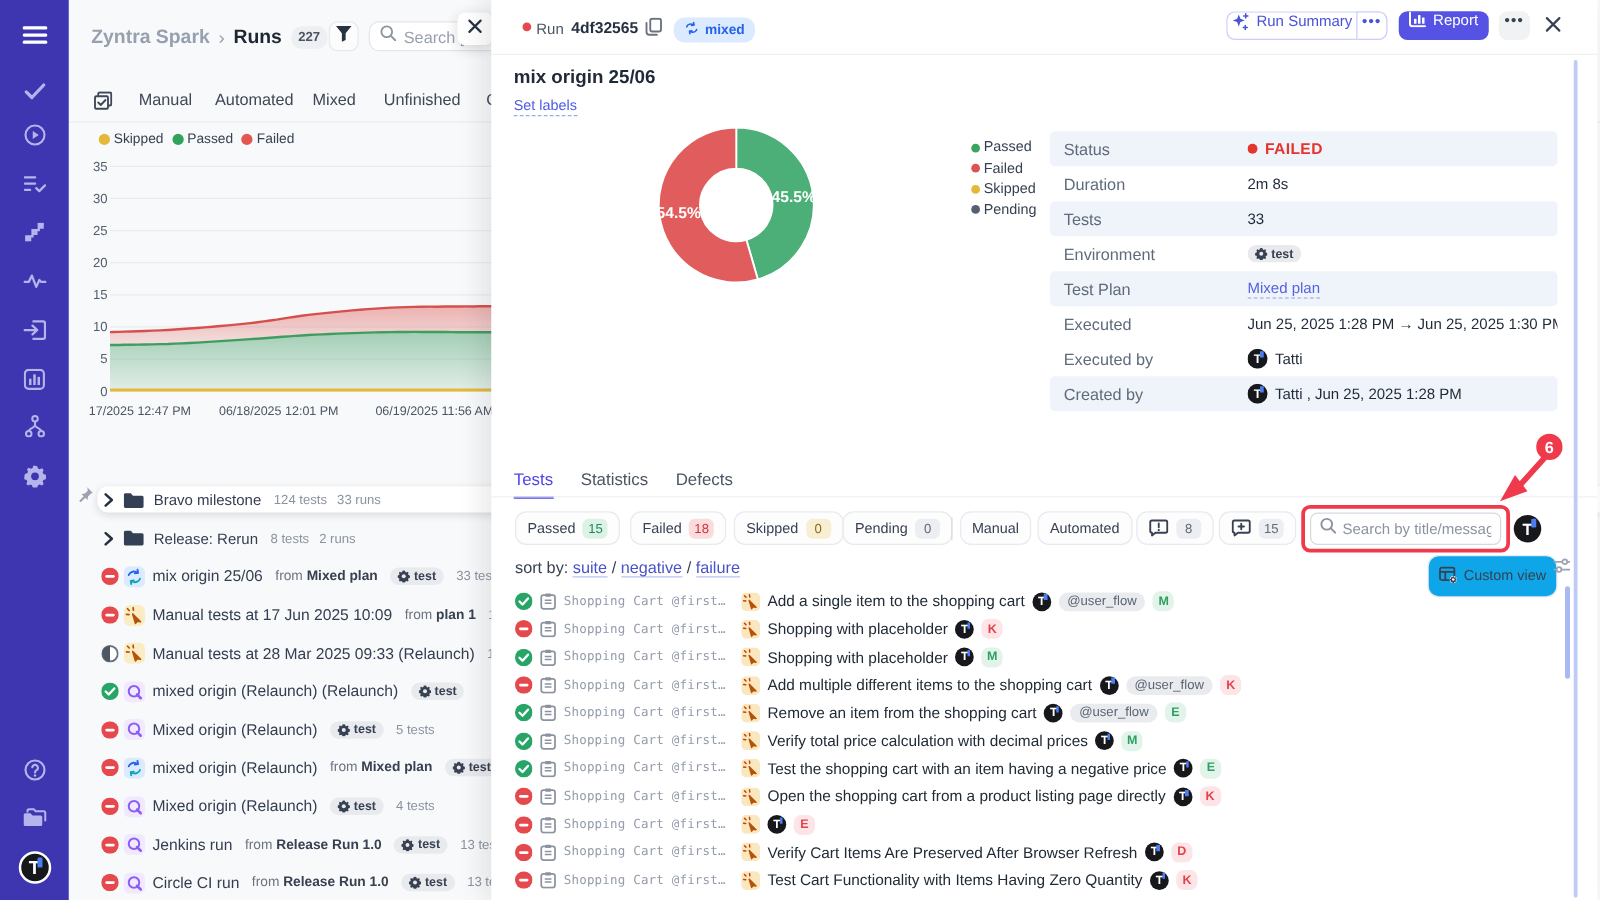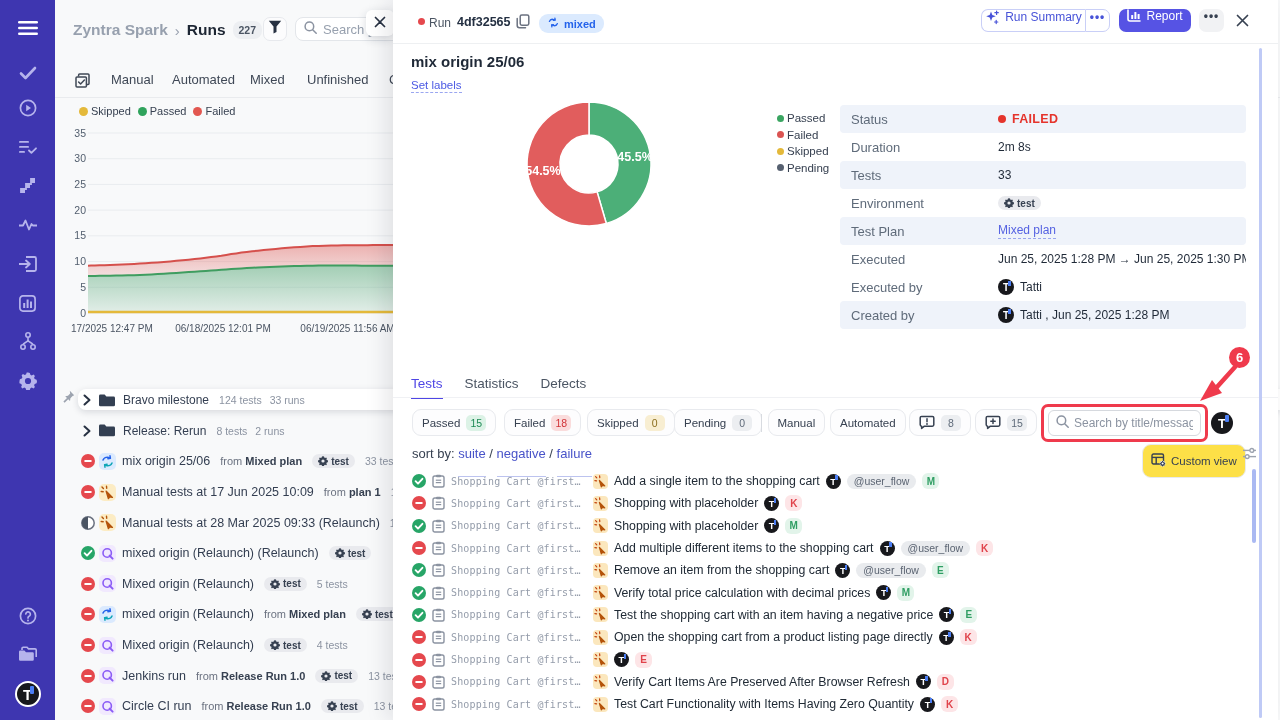--- a/index.html
+++ b/index.html
@@ -85,22 +85,22 @@
   .fb-green { background:#dcf2e6; color:#1d8a55; }
   .fb-red { background:#fadcdc; color:#d13438; }
   .fb-yellow { background:#f8eed2; color:#8a6d1d; }
   .fb-gray { background:#eceef1; color:#5f6b7a; }
   .fdivider { position:absolute; top:5px; width:1px; height:18px; background:#d8dbe0; }
   .dsearch { position:absolute; left:655px; top:410px; width:153px; height:26px; border:1px solid #d6d9de; border-radius:6px; background:#fff; display:flex; align-items:center; padding:0 7px; gap:5px; }
   .dsearch input { border:0; outline:0; width:100%; font-size:12px; color:#374151; background:transparent; font-family:"Liberation Sans",sans-serif; }
   .dsearch input::placeholder { color:#8b93a1; }
 
   .sortrow { position:absolute; left:19px; top:446px; font-size:13px; color:#374151; }
-  .sortrow .slink { color:#4853c9; border-bottom:1px solid #bcc3ef; cursor:pointer; padding-bottom:15px; }
-  .customview { position:absolute; left:749px; top:444px; height:19px; display:inline-flex; align-items:center; gap:5px; padding:16px 8px; border:1px solid #e8eaee; border-radius:9px; background:#fde047; font-size:11.5px; color:#374151; cursor:pointer; }
+  .sortrow .slink { color:#4853c9; border-bottom:1px solid #bcc3ef; cursor:pointer; padding-bottom:0; }
+  .customview { position:absolute; left:749px; top:444px; height:19px; display:inline-flex; align-items:center; gap:5px; padding:16px 8px; border:1px solid #e8eaee; border-radius:9px; background:#0ea5e9; font-size:11.5px; color:#374151; cursor:pointer; }
 
   .testlist { position:absolute; left:0; top:470px; width:860px; height:250px; overflow:hidden; }
   .trow { position:absolute; left:19px; height:22.3px; display:flex; align-items:center; gap:6px; white-space:nowrap; }
   .t-suite { font-family:"DejaVu Sans Mono", monospace; font-size:10px; letter-spacing:.15px; color:#949caa; width:131px; overflow:hidden; flex:none; }
   .t-title { font-size:12.3px; color:#212b36; }
   .tagpill { display:inline-flex; align-items:center; background:#e9ebee; border-radius:8px; padding:1.5px 7px; font-size:10.5px; color:#5b6472; }
   .letterbadge { display:inline-flex; align-items:center; justify-content:center; width:17px; height:16px; border-radius:6px; font-size:10px; font-weight:700; }
   .lb-green { background:#e2f4ea; color:#2f9e63; }
   .lb-red { background:#fde5e7; color:#e0434b; }
 

